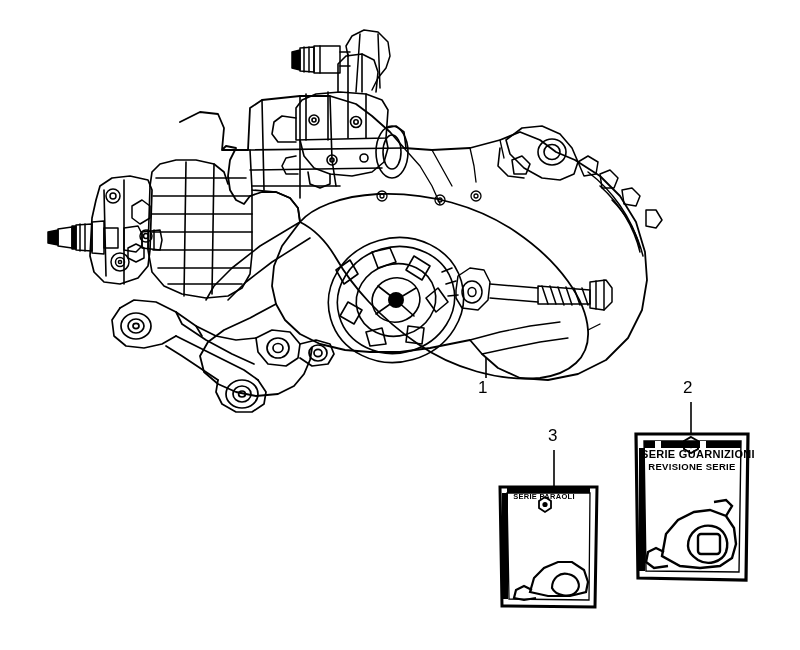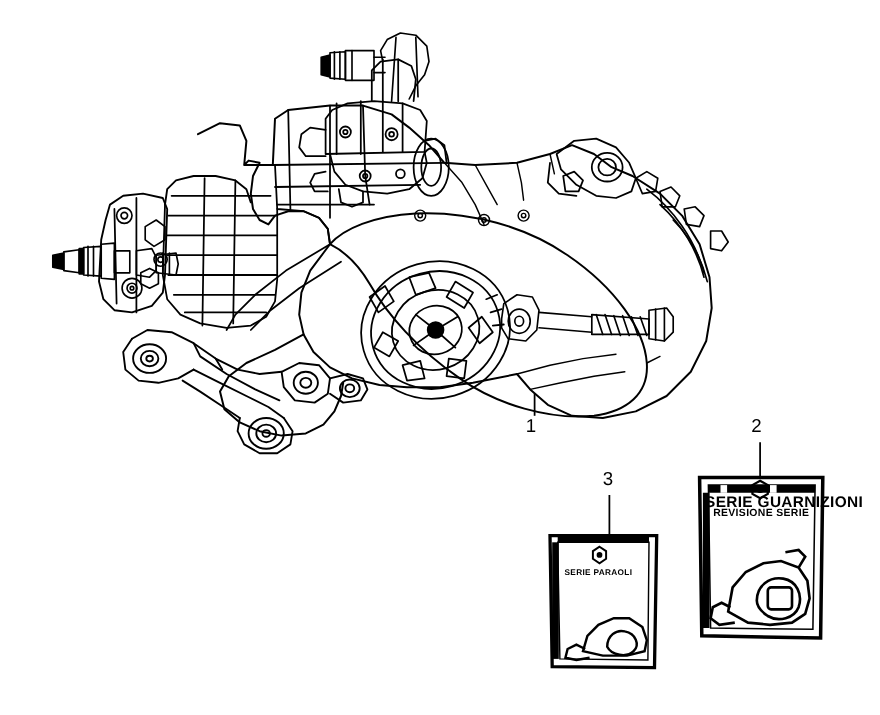--- a/index.html
+++ b/index.html
@@ -39,23 +39,23 @@
   .bag-text {
     position: absolute;
     font-family: "Liberation Sans", sans-serif;
     font-weight: bold;
     color: #000000;
     text-align: center;
     letter-spacing: 0.3px;
     user-select: none;
     white-space: nowrap;
   }
-  #bag2-line1 { left: 641px; top: 448px; width: 102px; font-size: 14px; }
+  #bag2-line1 { left: 641px; top: 448px; width: 102px; font-size: 11px; }
   #bag2-line2 { left: 641px; top: 461px; width: 102px; font-size: 9.5px; }
-  #bag3-line1 { left: 505px; top: 516px; width: 78px; font-size: 7.5px; }
+  #bag3-line1 { left: 505px; top: 492px; width: 78px; font-size: 7.5px; }
 </style>
 </head>
 <body>
 
 <div id="page">
 
   <svg id="diagram" viewBox="0 0 800 650" xmlns="http://www.w3.org/2000/svg">
 
     <g fill="none" stroke="#000000" stroke-width="1.6" stroke-linejoin="round" stroke-linecap="round">
 

